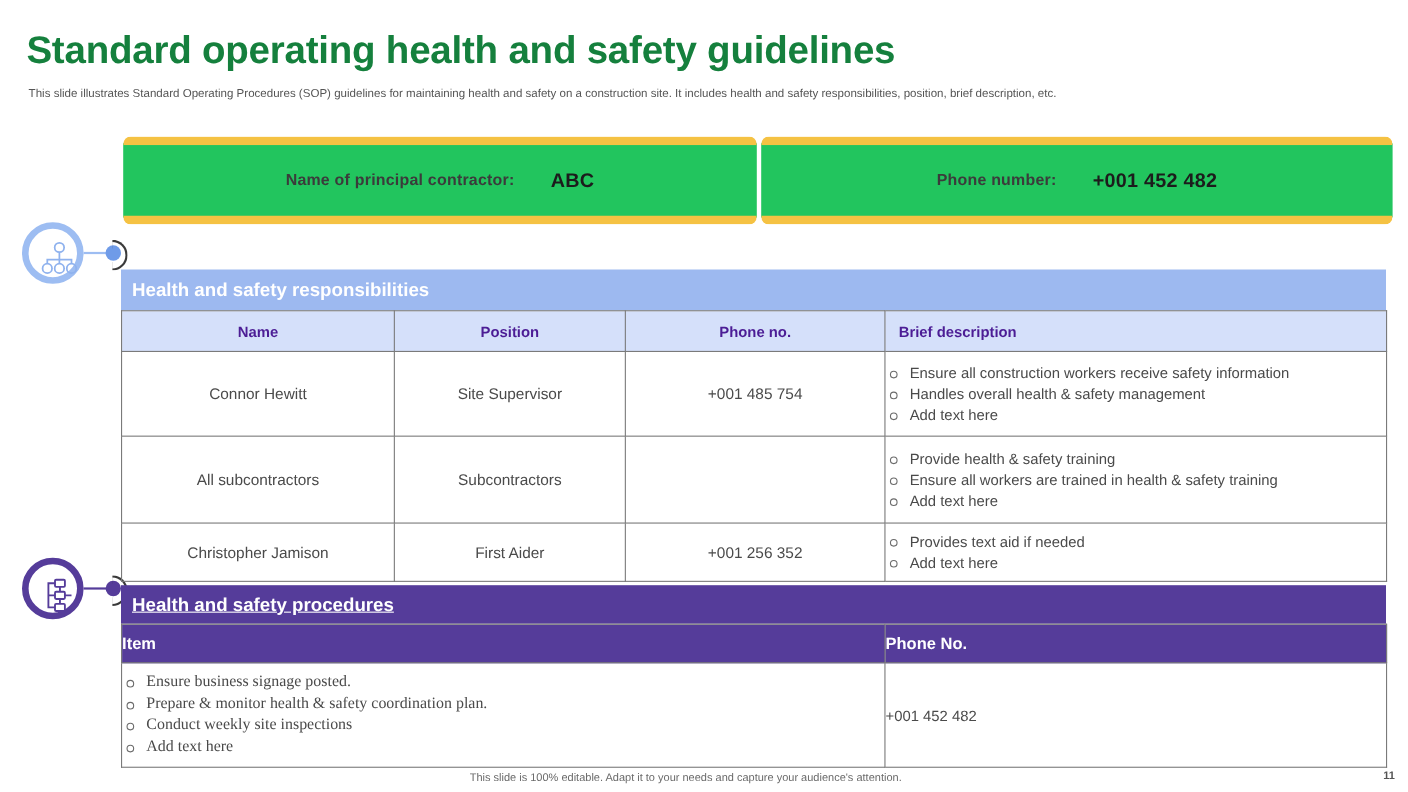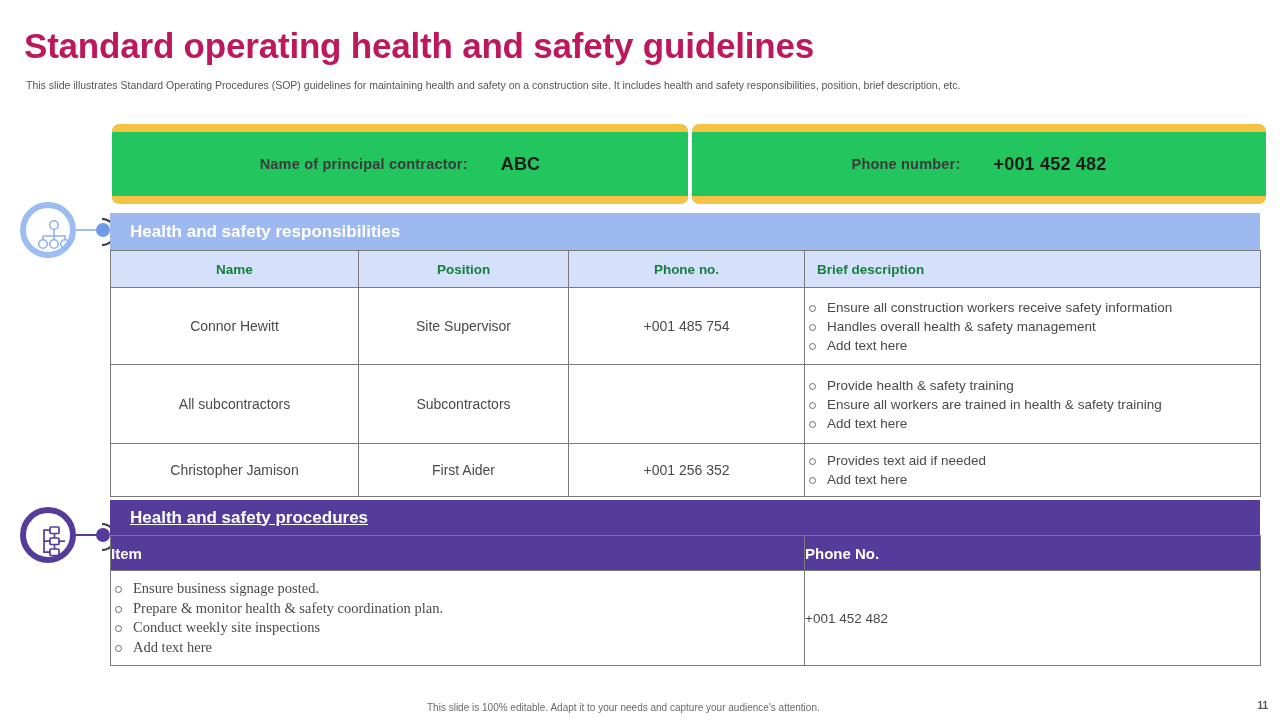--- a/index.html
+++ b/index.html
@@ -16,21 +16,21 @@
     overflow: hidden;
   }
 
   
   .slide-title {
     position: absolute;
     left: 24px;
     top: 26px;
     font-size: 35px;
     font-weight: bold;
-    color: #be185d;
+    color: #15803d;
     letter-spacing: -0.2px;
     white-space: nowrap;
   }
   .slide-subtitle {
     position: absolute;
     left: 26px;
     top: 79px;
     font-size: 10.5px;
     color: #555555;
     white-space: nowrap;
@@ -121,24 +121,25 @@
     width: 1150px;
   }
   #panel-responsibilities { top: 213px; }
   #panel-procedures       { top: 500px; }
 
   .band {
     box-sizing: border-box;
     width: 100%;
     display: flex;
     align-items: center;
-    padding-left: 20px;
+    padding-left: 10px;
     font-size: 17px;
     font-weight: bold;
     color: #ffffff;
+    margin-top: 32px;
   }
   .band-blue   { height: 37px; background: #9DB9F0; }
   .band-purple { height: 35px; background: #553C9A; text-decoration: underline; }
 
   table.grid {
     width: 100%;
     border-collapse: collapse;
     table-layout: fixed;
   }
   table.grid td, table.grid th {
@@ -147,21 +148,21 @@
     padding: 0;
     vertical-align: middle;
   }
 
   
   .hdr-blue {
     background: #D5E0FA;
     height: 37px;
     font-size: 13.5px;
     font-weight: bold;
-    color: #15803d;
+    color: #4c1d95;
     text-align: center;
   }
   .hdr-blue.left { text-align: left; padding-left: 12px; }
 
   
   .hdr-purple {
     background: #553C9A;
     height: 35px;
     font-size: 15px;
     font-weight: bold;

